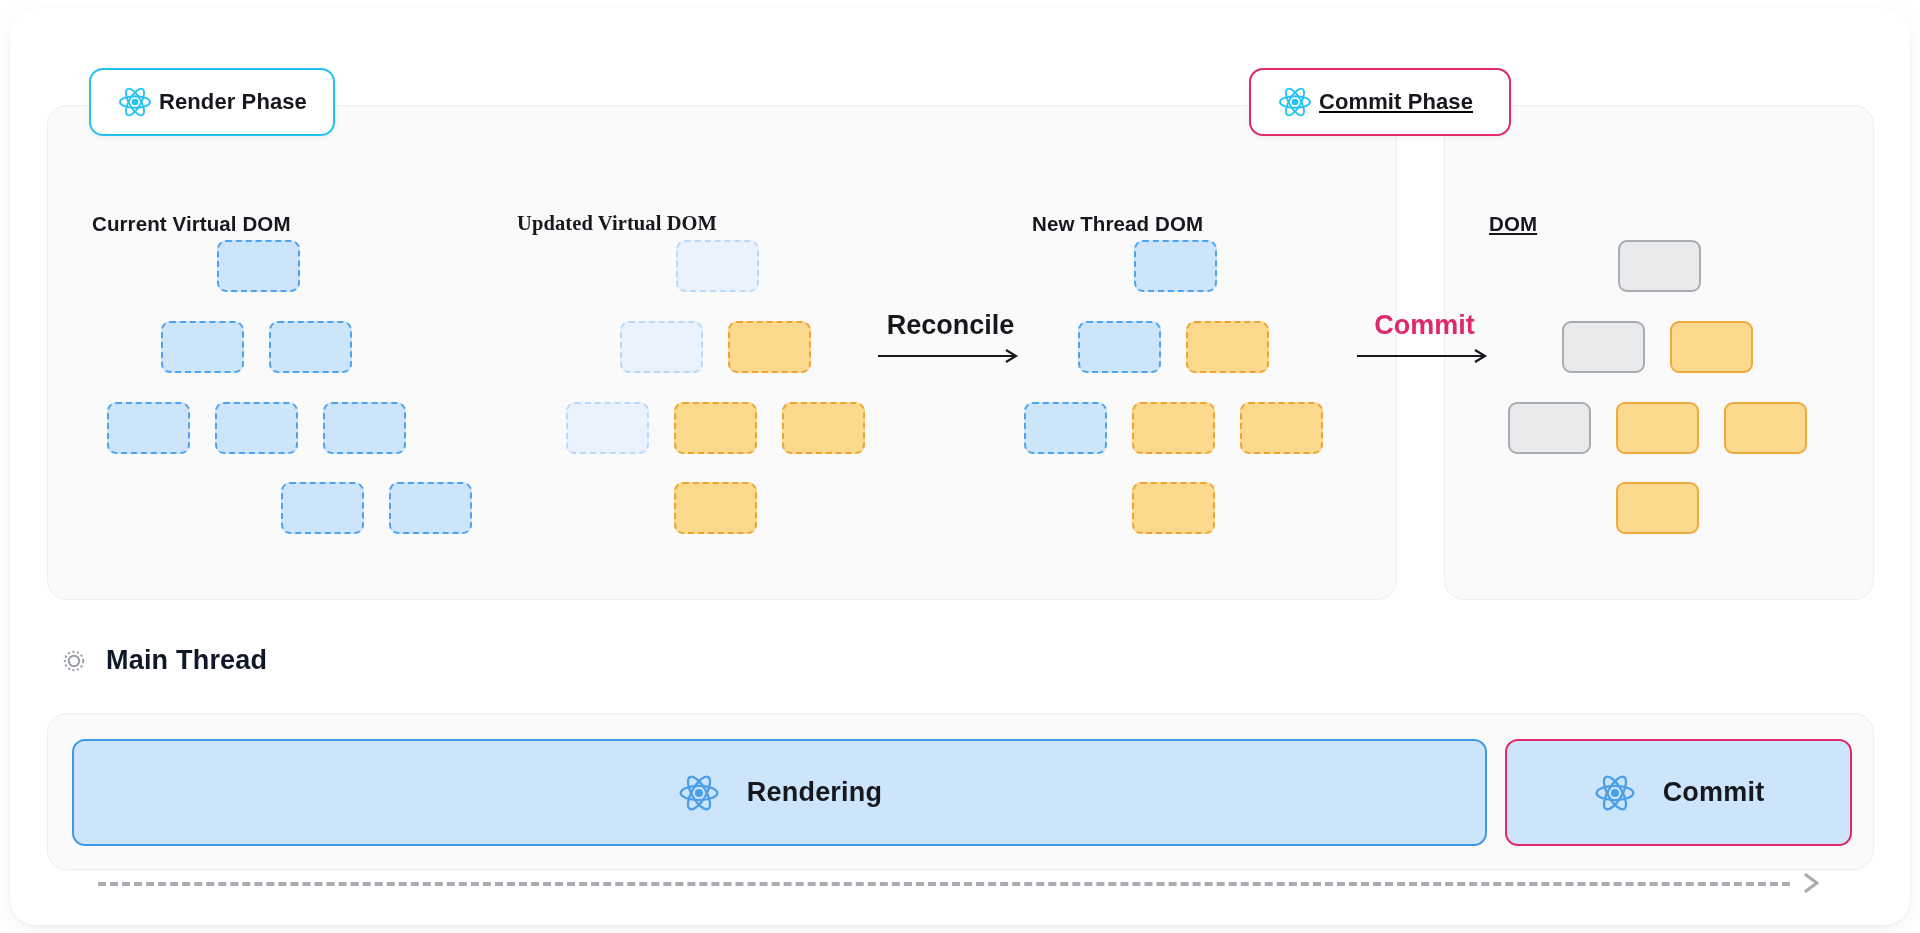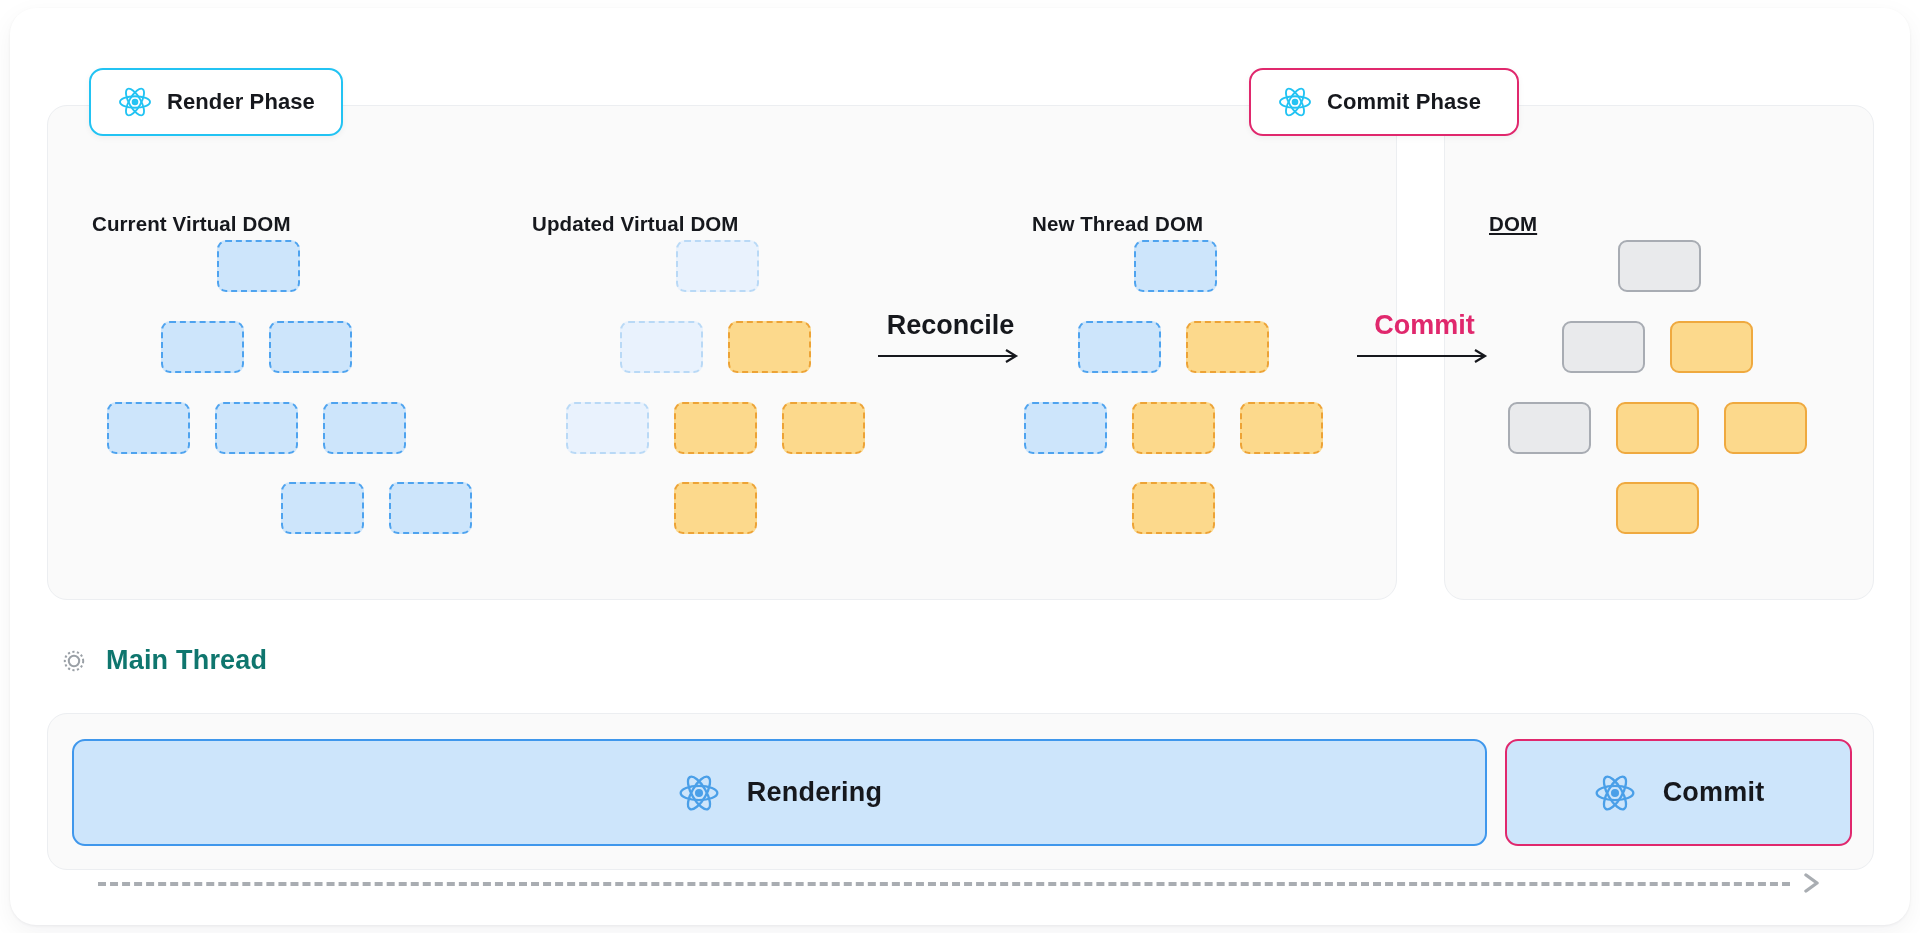--- a/index.html
+++ b/index.html
@@ -29,21 +29,21 @@
     background: #ffffff;
     border-radius: 26px;
     box-shadow: 0 1px 3px rgba(16,24,40,.06), 0 8px 26px rgba(16,24,40,.05);
   }
 
   
   .phase-badge {
     position: absolute;
     display: flex;
     align-items: center;
-    gap: 14px;
+    gap: 6px;
     background: #ffffff;
     border-radius: 14px;
     padding: 0 26px;
     height: 68px;
     z-index: 40;
     box-shadow: 0 2px 6px rgba(16,24,40,.05);
   }
   .phase-badge .plabel {
     font-size: 22px;
     font-weight: 700;
@@ -54,20 +54,21 @@
   #badge-render {
     left: 89px;
     top: 68px;
     border: 2.4px solid #22c3f3;
   }
   #badge-commit {
     left: 1249px;
     top: 68px;
     border: 2.4px solid #e0286d;
     padding-right: 36px;
+    text-decoration: underline;
   }
 
   
   .panel {
     position: absolute;
     background: #fafafa;
     border: 1px solid #eceef1;
     border-radius: 20px;
   }
   #panel-render { left: 47px;  top: 105px; width: 1350px; height: 495px; }
@@ -114,21 +115,21 @@
     position: absolute;
     left: 60px;
     top: 645px;
     display: flex;
     align-items: center;
     gap: 18px;
   }
   #main-thread-head .mt-label {
     font-size: 27px;
     font-weight: 700;
-    color: #0f766e;
+    color: #0f172a;
     letter-spacing: .2px;
   }
 
   #timeline-card {
     position: absolute;
     left: 47px;
     top: 713px;
     width: 1827px;
     height: 157px;
     background: #fafafa;
@@ -212,21 +213,21 @@
           <ellipse cx="18" cy="18" rx="15" ry="5.8"></ellipse>
           <ellipse cx="18" cy="18" rx="15" ry="5.8" transform="rotate(60 18 18)"></ellipse>
           <ellipse cx="18" cy="18" rx="15" ry="5.8" transform="rotate(120 18 18)"></ellipse>
         </g>
       </svg>
     </span>
     <span class="plabel">Commit Phase</span>
   </div>
 
   <div class="col-title" style="left:92px;  top:176px;">Current Virtual DOM</div>
-  <div class="col-title" style="left:532px; top:176px;">Updated Virtual DOM</div>
+  <div class="col-title" style="left:517px; top:176px;font-family:Liberation Serif, serif;">Updated Virtual DOM</div>
   <div class="col-title" style="left:1032px;top:176px;">New Thread DOM</div>
   <div class="col-title" style="left:1489px;top:176px;text-decoration:underline;">DOM</div>
 
   <div>
     <div class="node blue" style="left:217px; top:240px;"></div>
 
     <div class="node blue" style="left:161px; top:321px;"></div>
     <div class="node blue" style="left:269px; top:321px;"></div>
 
     <div class="node blue" style="left:107px; top:402px;"></div>

